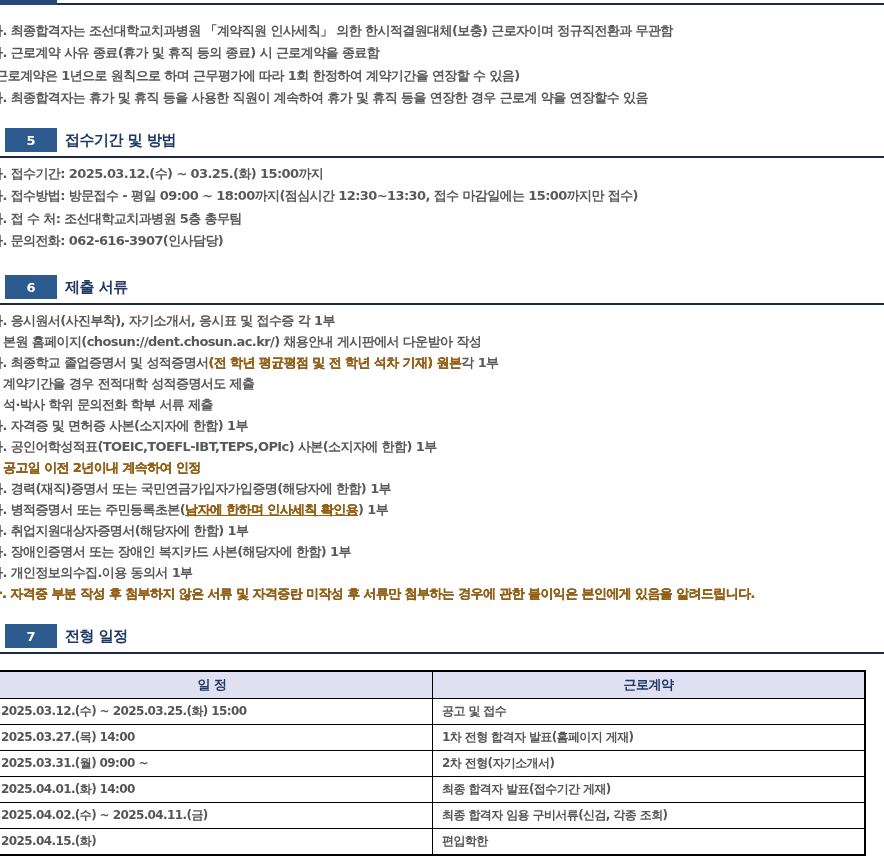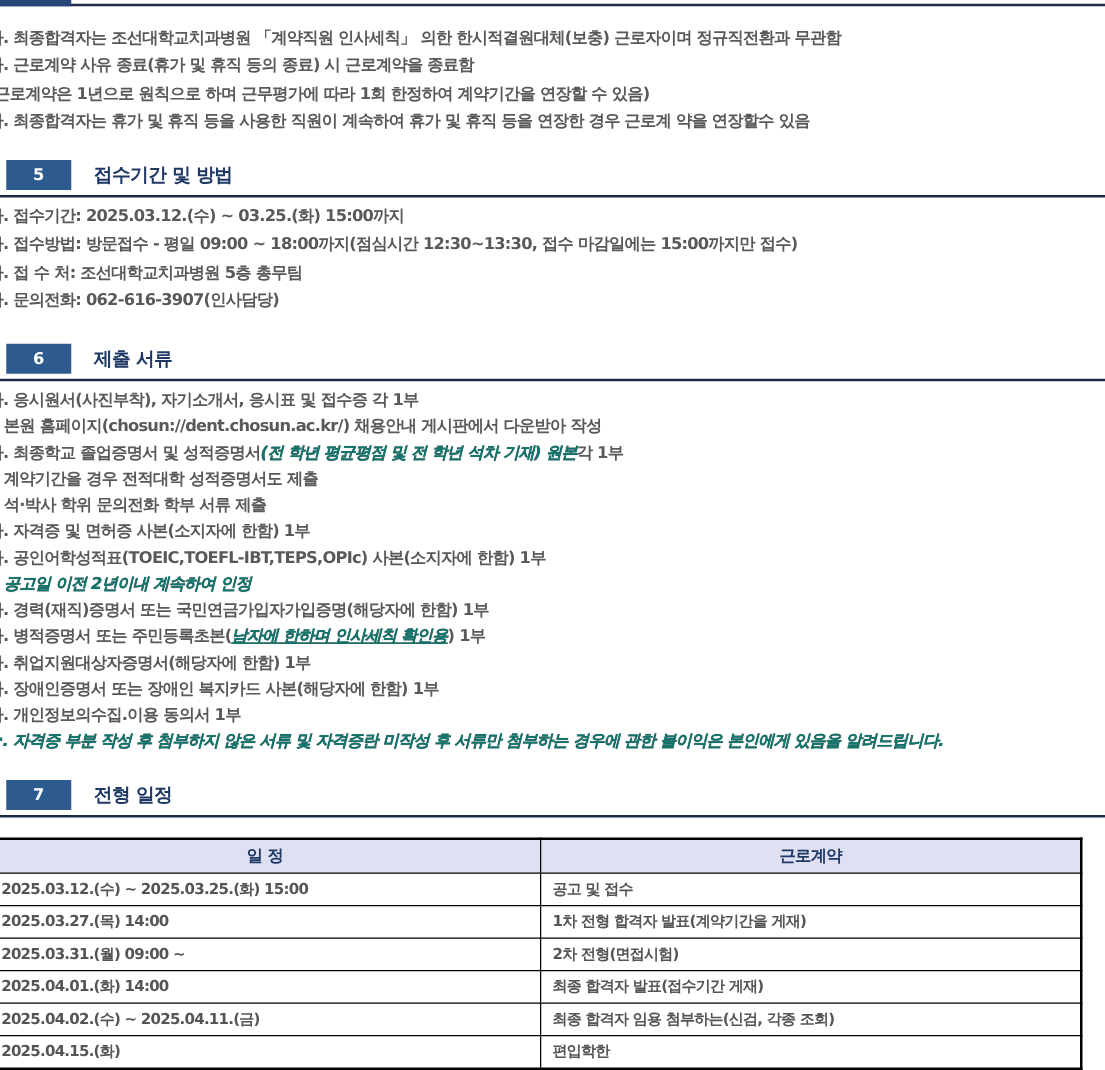--- a/index.html
+++ b/index.html
@@ -10,30 +10,30 @@
   
   .remnant-box{position:absolute;left:0;top:0;width:57px;height:5px;background:#27477b;}
   .remnant-line{position:absolute;left:0;top:3px;width:884px;height:2px;background:#1c2b4a;}
 
   
   .tblock{position:absolute;left:-10px;width:894px;font-size:13px;font-weight:bold;
           color:#595959;letter-spacing:-0.6px;white-space:nowrap;}
   .tblock .line{height:22.4px;line-height:22.4px;}
   .tblock.tight .line{height:21px;line-height:21px;}
   .line.indent{padding-left:13px;}
-  .seg.b{color:#0f766e;text-shadow:0 0 0.6px #323232;font-style:italic;}
+  .seg.b{color:#a16207;text-shadow:0 0 0.6px #323232;}
   .seg.u{text-decoration:underline;}
 
   
   .sec-header{position:absolute;left:-10px;width:894px;border-bottom:2px solid #1b2a47;
               padding-bottom:4px;}
   .sec-header .row{display:flex;align-items:center;}
   .sec-num{margin-left:15px;width:52px;height:24px;background:#2d5b8f;color:#ffffff;
            font-size:13px;font-weight:bold;display:flex;align-items:center;justify-content:center;}
-  .sec-title{margin-left:18px;font-size:15px;font-weight:bold;color:#1f3864;
+  .sec-title{margin-left:8px;font-size:15px;font-weight:bold;color:#1f3864;
              letter-spacing:-0.5px;}
 
   
   .sched{position:absolute;left:-10px;top:670px;width:876px;border-collapse:collapse;
          table-layout:fixed;}
   .sched th,.sched td{border:1px solid #000;overflow:hidden;white-space:nowrap;}
   .sched{border:2px solid #000;}
   .sched th{height:24px;background:#dfe1f3;color:#1f3864;font-size:13px;font-weight:bold;
             text-align:center;letter-spacing:-0.5px;}
   .sched td{height:25px;color:#555555;font-size:12px;font-weight:bold;
@@ -105,33 +105,33 @@
         <th>근로계약</th>
       </tr>
     </thead>
     <tbody id="schedule-body">
         <tr>
           <td class="col-left">2025.03.12.(수) ~ 2025.03.25.(화) 15:00</td>
           <td>공고 및 접수</td>
         </tr>
         <tr>
           <td class="col-left">2025.03.27.(목) 14:00</td>
-          <td>1차 전형 합격자 발표(계약기간을 게재)</td>
+          <td>1차 전형 합격자 발표(홈페이지 게재)</td>
         </tr>
         <tr>
           <td class="col-left">2025.03.31.(월) 09:00 ~</td>
-          <td>2차 전형(면접시험)</td>
+          <td>2차 전형(자기소개서)</td>
         </tr>
         <tr>
           <td class="col-left">2025.04.01.(화) 14:00</td>
           <td>최종 합격자 발표(접수기간 게재)</td>
         </tr>
         <tr>
           <td class="col-left">2025.04.02.(수) ~ 2025.04.11.(금)</td>
-          <td>최종 합격자 임용 첨부하는(신검, 각종 조회)</td>
+          <td>최종 합격자 임용 구비서류(신검, 각종 조회)</td>
         </tr>
         <tr>
           <td class="col-left">2025.04.15.(화)</td>
           <td>편입학한</td>
         </tr>
       </tbody>
   </table>
 
 </div>
 

